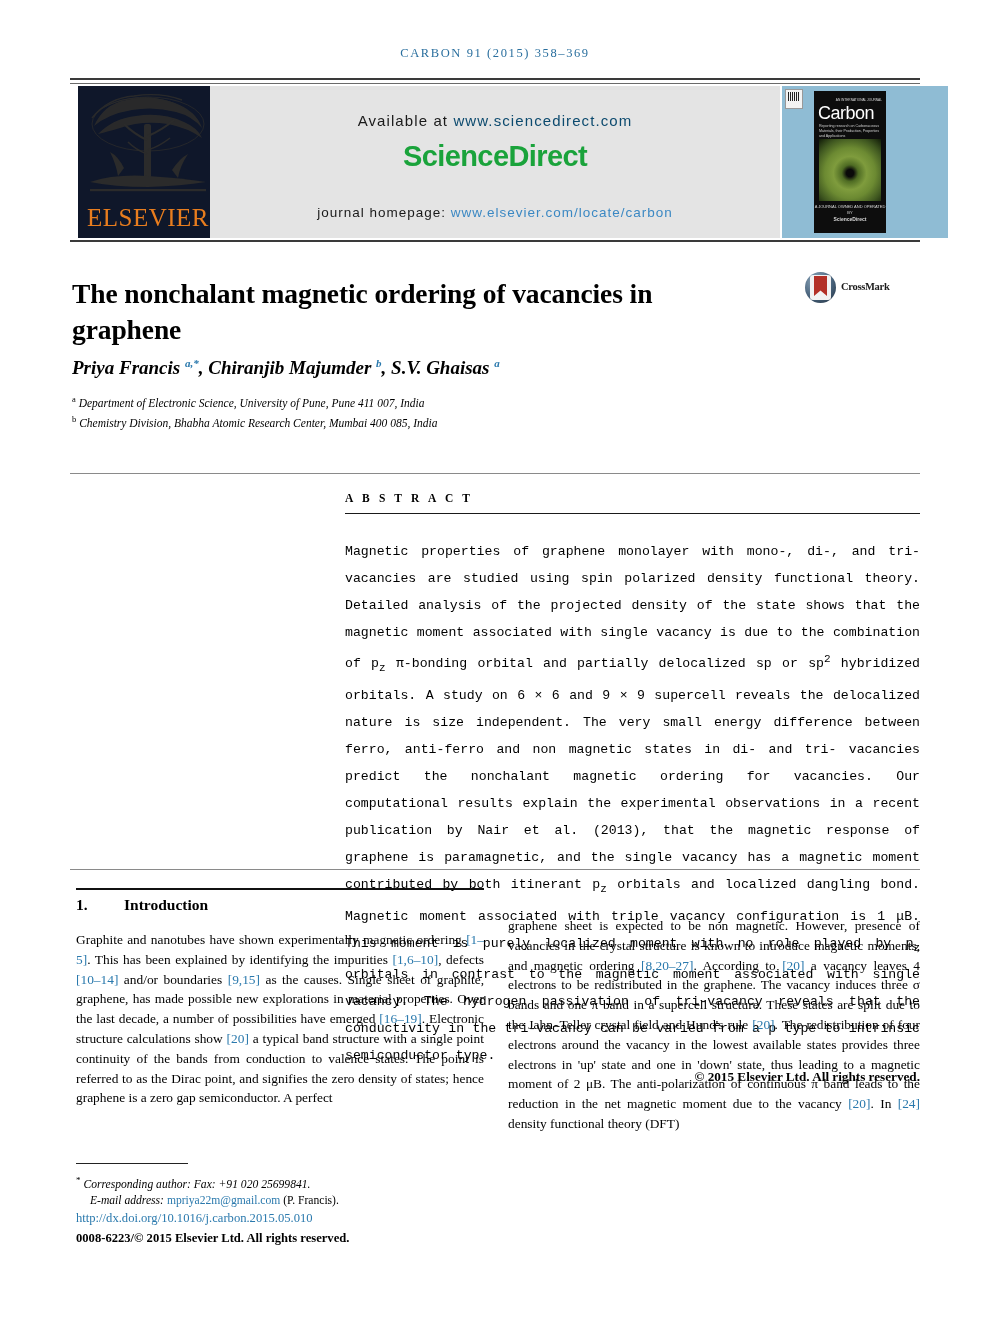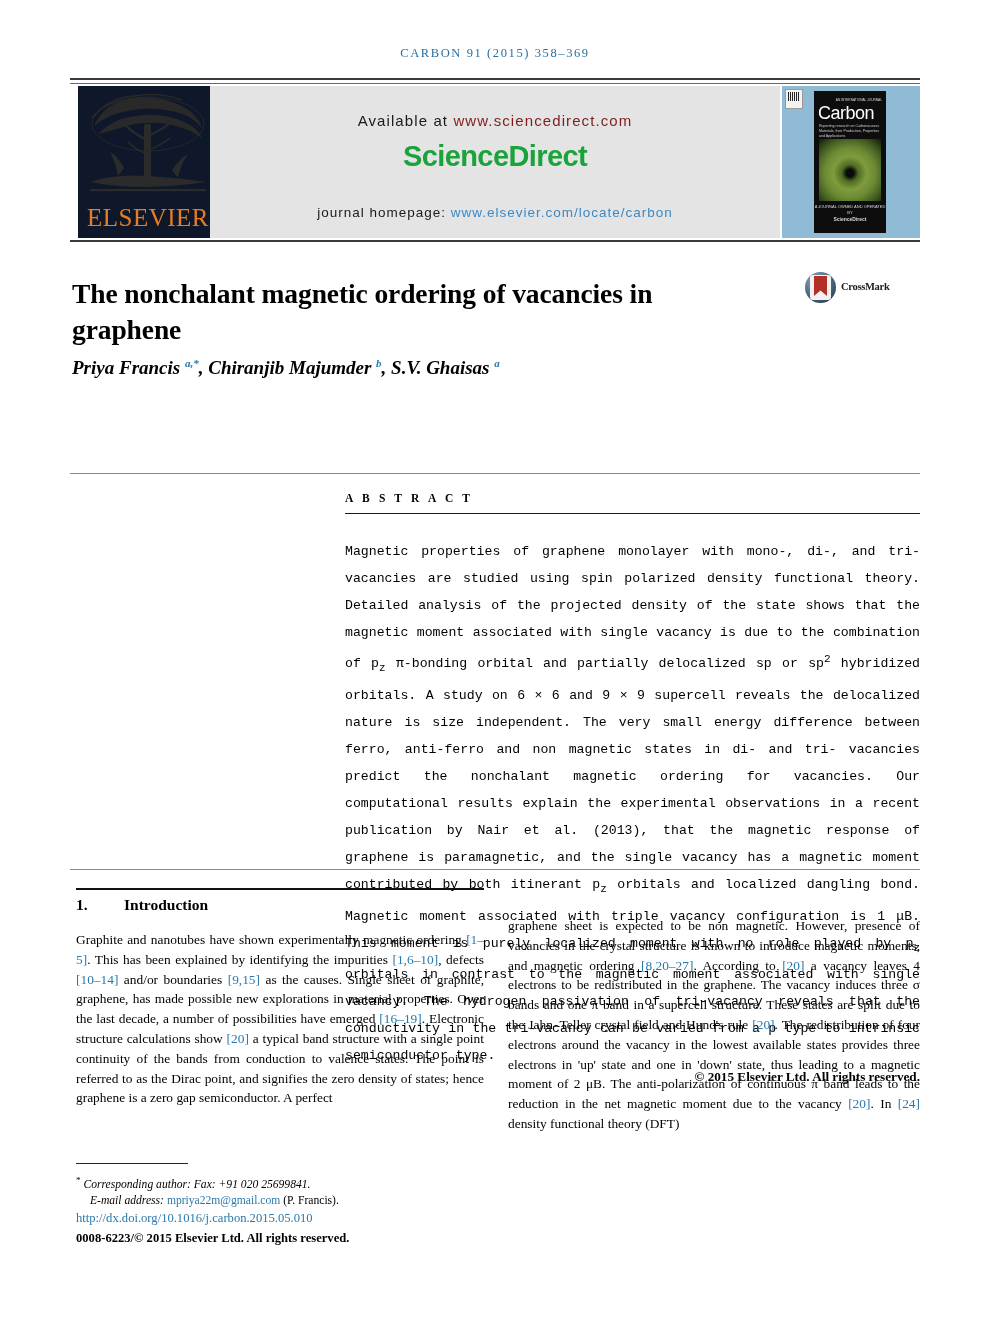--- a/index.html
+++ b/index.html
@@ -100,21 +100,21 @@
   .sd-avail {
     position: absolute;
     left: 0; top: 26px;
     width: 570px;
     text-align: center;
     font-size: 15px;
     letter-spacing: 1.1px;
     font-family: "Liberation Sans", sans-serif;
     color: #1a1a1a;
   }
-  .sd-avail .link { color: #7f1d1d; }
+  .sd-avail .link { color: #0c4a6e; }
   .sd-logo {
     position: absolute;
     left: 0; top: 54px;
     width: 570px;
     text-align: center;
     font-size: 29px;
     font-weight: bold;
     letter-spacing: -0.6px;
     font-family: "Liberation Sans", sans-serif;
     color: #1aa33b;
@@ -132,20 +132,21 @@
   .sd-home .link { color: #3b88c3; }
 
   
   .cover-box {
     position: absolute;
     left: 712px;
     top: 0;
     width: 138px;
     height: 152px;
     background: #8fbcd4;
+    padding-left: 28px;
   }
   .cover-inner {
     position: absolute;
     left: 32px;
     top: 5px;
     width: 72px;
     height: 142px;
     background: #0d0d0d;
     overflow: hidden;
   }
@@ -506,20 +507,24 @@
   <div class="rule-bot"></div>
 
   <h1 class="title">The nonchalant magnetic ordering of vacancies in graphene</h1>
 
   <div class="crossmark">
     <div class="cm-badge"></div>
     <div class="cm-text">CrossMark</div>
   </div>
 
   <div class="authors">Priya Francis <sup>a,*</sup>, Chiranjib Majumder <sup>b</sup>, S.V. Ghaisas <sup>a</sup></div>
+  <div class="affils">
+    <div><sup>a</sup> <span>Department of Electronic Science, University of Pune, Pune 411 007, India</span></div>
+    <div><sup>b</sup> <span>Chemistry Division, Bhabha Atomic Research Center, Mumbai 400 085, India</span></div>
+  </div>
 
   <div class="sec-rule"></div>
 
 
   <div class="abscol">
     <div class="sechead">A B S T R A C T</div>
     <div class="hrule"></div>
     <div class="absbody">Magnetic properties of graphene monolayer with mono-, di-, and tri-vacancies are studied using spin polarized density functional theory. Detailed analysis of the projected density of the state shows that the magnetic moment associated with single vacancy is due to the combination of p<sub>z</sub> π-bonding orbital and partially delocalized sp or sp<sup>2</sup> hybridized orbitals. A study on 6 × 6 and 9 × 9 supercell reveals the delocalized nature is size independent. The very small energy difference between ferro, anti-ferro and non magnetic states in di- and tri- vacancies predict the nonchalant magnetic ordering for vacancies. Our computational results explain the experimental observations in a recent publication by Nair et al. (2013), that the magnetic response of graphene is paramagnetic, and the single vacancy has a magnetic moment contributed by both itinerant p<sub>z</sub> orbitals and localized dangling bond. Magnetic moment associated with triple vacancy configuration is 1 μB. This moment is purely localized moment with no role played by p<sub>z</sub> orbitals in contrast to the magnetic moment associated with single vacancy. The hydrogen passivation of tri-vacancy reveals that the conductivity in the tri-vacancy can be varied from a p type to intrinsic semiconductor type.</div>
     <div class="copyright">© 2015 Elsevier Ltd. All rights reserved.</div>
   </div>

